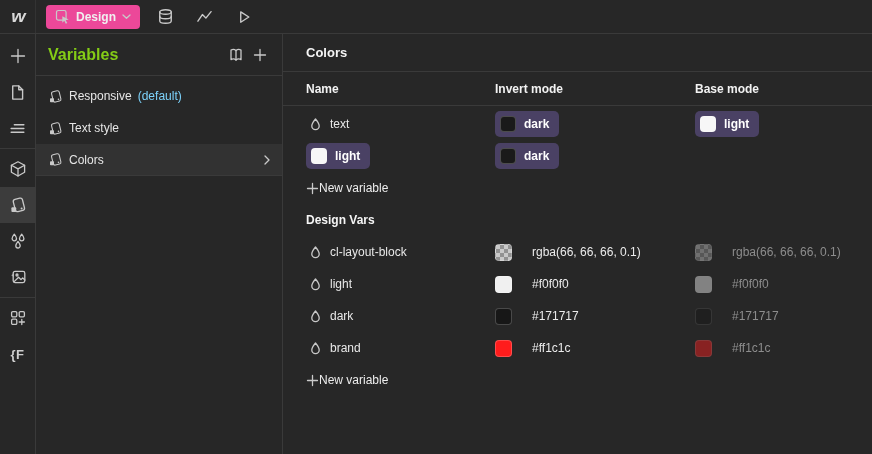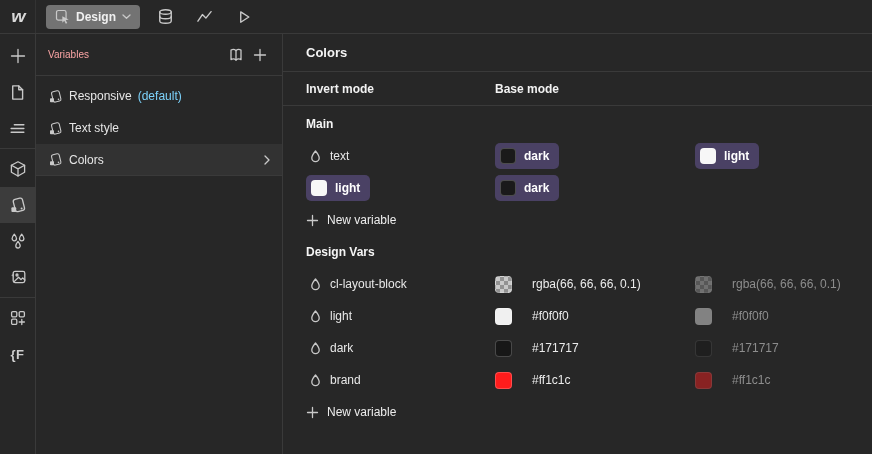--- a/index.html
+++ b/index.html
@@ -12,63 +12,63 @@
   svg{ display:block; }
   .stroke{ fill:none; stroke:#c9c9c9; stroke-width:1.3; stroke-linecap:round; stroke-linejoin:round; }
   .fillc{ fill:#c9c9c9; }
 
   
   .topbar{ height:34px; display:flex; align-items:center; border-bottom:1px solid #3a3a3a; }
   .logo-box{ width:36px; height:100%; display:flex; align-items:center; justify-content:center; border-right:1px solid #333; }
   .logo{ font-style:italic; font-weight:900; font-size:16px; color:#d9d9d9; letter-spacing:-1px; transform:scaleX(1.15); }
   .design-btn{
     display:flex; align-items:center; gap:6px; height:24px; margin-left:10px; padding:0 9px;
-    background:#737373; border:none; border-radius:4px; color:#f0f0f0; cursor:pointer;
+    background:#ec4899; border:none; border-radius:4px; color:#f0f0f0; cursor:pointer;
     font-family:inherit; font-size:12px; font-weight:600;
   }
   .tb-icon{ width:28px; height:28px; margin-left:11px; display:flex; align-items:center; justify-content:center;
     background:none; border:none; cursor:pointer; }
   .tb-icon:first-of-type{ margin-left:14px; }
 
   
   .body{ display:flex; height:420px; }
 
   
   .rail{ width:36px; border-right:1px solid #3a3a3a; display:flex; flex-direction:column; align-items:center; padding-top:4px; }
   .rail-btn{ width:36px; height:36px; display:flex; align-items:center; justify-content:center;
     background:none; border:none; cursor:pointer; color:#c9c9c9; }
   .rail-btn.active{ background:#3c3c3c; }
   .rail-sep{ width:36px; height:1px; background:#3a3a3a; margin:2px 0; }
   .f-label{ font-weight:700; font-size:13px; color:#cfcfcf; letter-spacing:0.5px; }
 
   
   .panel{ width:247px; border-right:1px solid #3a3a3a; display:flex; flex-direction:column; }
   .panel-head{ height:42px; flex:none; display:flex; align-items:center; padding:0 10px 0 12px; border-bottom:1px solid #3a3a3a; }
-  .panel-title{ font-weight:400; font-size:10px; color:#fca5a5; }
+  .panel-title{ font-weight:700; font-size:16px; color:#84cc16; }
   .panel-head .spacer{ flex:1; }
   .ph-btn{ width:24px; height:24px; display:flex; align-items:center; justify-content:center; background:none; border:none; cursor:pointer; }
   .vlist{ padding-top:4px; }
   .vrow{ height:32px; display:flex; align-items:center; gap:6px; padding:0 12px; cursor:pointer; }
   .vrow .lbl{ color:#e6e6e6; }
   .vrow .suffix{ color:#7dd3fc; }
   .vrow.selected{ background:#323232; border-bottom:1px solid #3a3a3a; }
   .vrow .chev{ margin-left:auto; }
 
   
   .content{ flex:1; display:flex; flex-direction:column; }
   .content-head{ height:38px; flex:none; display:flex; align-items:center; padding:0 23px; border-bottom:1px solid #3a3a3a; }
   .content-title{ font-weight:700; font-size:13px; color:#f5f5f5; }
   .tgrid{ display:grid; grid-template-columns:189px 200px 1fr; align-items:center; padding-left:23px; }
   .thead{ height:34px; border-bottom:1px solid #3a3a3a; font-weight:700; color:#f2f2f2; }
   .trows{ padding-top:2px; }
   .trow{ height:32px; }
   .section-label{ font-weight:700; color:#f5f5f5; }
   .name-cell{ display:flex; align-items:center; gap:9px; padding-left:4px; }
   .name-cell .nm{ color:#e8e8e8;text-align:right; }
-  .newvar{ display:flex; align-items:center; gap:8px; cursor:pointer; color:#ededed; }
+  .newvar{ display:flex; align-items:center; cursor:pointer; color:#ededed; }
   .pill{ display:inline-flex; align-items:center; gap:8px; height:26px; padding:0 10px 0 5px;
     border-radius:5px; cursor:pointer; width:fit-content; }
   .pill .sw{ width:16px; height:16px; }
   .pill .pl{ color:#ffffff; font-weight:600; }
   .sw{ width:17px; height:17px; border-radius:4px; border:1px solid rgba(255,255,255,0.22); flex:none; }
   .checker{ background:
       conic-gradient(#929292 25%, #c9c9c9 0 50%, #929292 0 75%, #c9c9c9 0) 0 0 / 8px 8px; }
   .val{ display:flex; align-items:center; gap:20px; cursor:pointer; }
   .val .vtext{ color:#ececec; }
   .cell.dim .vtext{ color:#8d8d8d; }
@@ -241,31 +241,27 @@
         </div>
       </div>
     </aside>
 
     <main class="content">
       <div class="content-head">
         <span class="content-title">Colors</span>
       </div>
 
       <div class="tgrid thead">
+        <span>Name</span>
         <span>Invert mode</span>
         <span>Base mode</span>
       </div>
 
       <div class="trows">
 
-        <div class="tgrid trow">
-          <span class="section-label">Main</span>
-          <span></span>
-            <span></span>
-        </div>
 
         <div class="tgrid trow">
           <span class="name-cell">
             <span>
                 <svg width="11" height="13" viewBox="0 0 11 13">
                   <path class="stroke" d="M5.5 1 C5.5 1 1.8 5.5 1.8 8 a3.7 3.7 0 0 0 7.4 0 C9.2 5.5 5.5 1 5.5 1 Z"></path>
                 </svg>
               </span>
             <span class="nm">text</span>
           </span>

